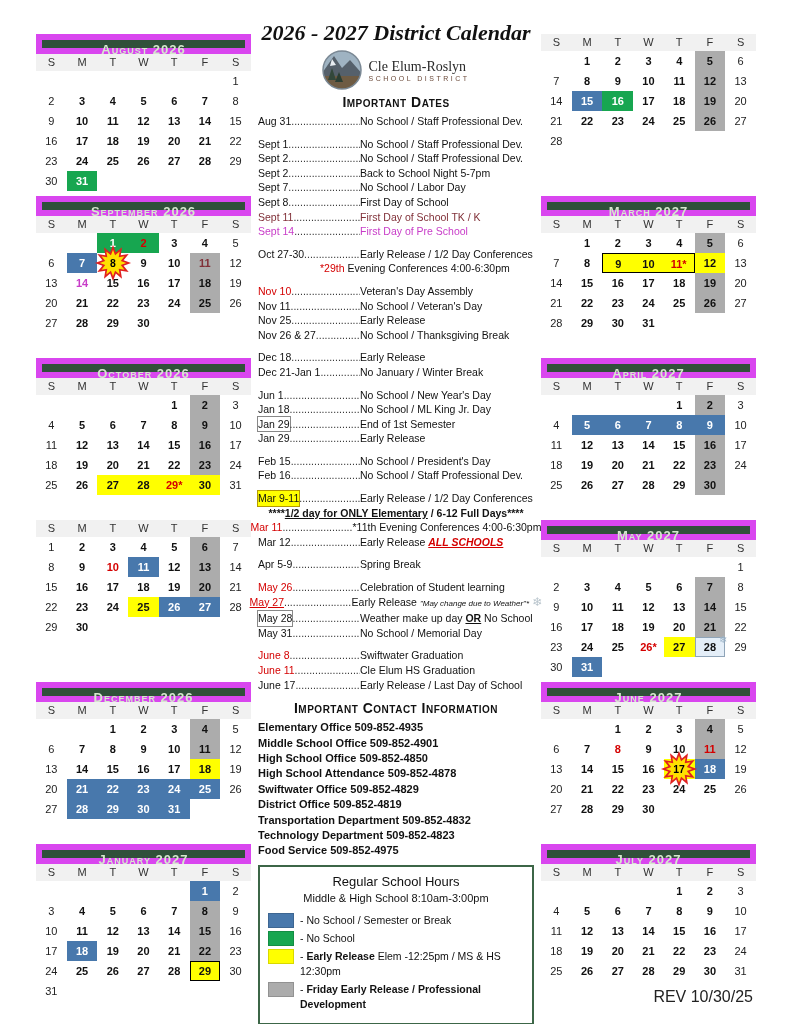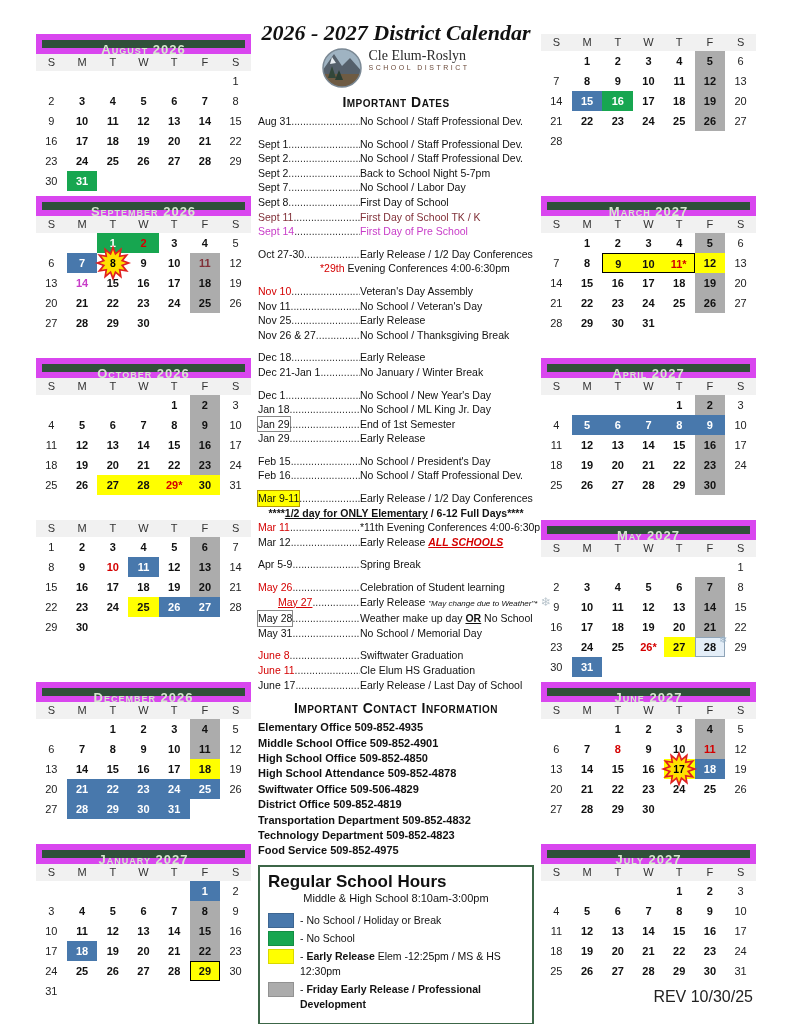--- a/index.html
+++ b/index.html
@@ -41,54 +41,54 @@
   .box-m { border-top:1.5px solid #000; border-bottom:1.5px solid #000; }
   .box-r { border:1.5px solid #000; border-left:none; }
   .wbox { outline:1px solid #8FA4B8; outline-offset:-1px; }
   .cell .burst-svg { position:absolute; left:50%; top:50%; width:38px; height:38px;
     transform:translate(-50%,-50%); z-index:2; overflow:visible; pointer-events:none; }
   .cell .snowflake { position:absolute; right:-2px; top:-7px; font-size:10px; color:#9FB6C9; z-index:1; font-weight:normal;}
 
   
   .title { font-family:"Liberation Serif", serif; font-style:italic; font-weight:bold;
     font-size:22px; text-align:center; margin-bottom:2px; }
-  .logo-row { display:flex; justify-content:center; gap:6px; height:44px; }
+  .logo-row { display:flex; justify-content:center; align-items:center; gap:6px; height:44px; }
   .logo-circle { width:40px; height:40px; flex:none; }
   .logo-text .l1 { font-family:"Liberation Serif", serif; font-size:14px; color:#2A2A2A; }
   .logo-text .l2 { font-size:7px; letter-spacing:2.5px; color:#6B4A3A; }
   .sec-head { text-align:center; font-weight:bold; font-size:14px; letter-spacing:.5px;
     font-variant:small-caps; margin:2px 0 4px 0; }
   .dates .group { margin-bottom:8px; }
-  .drow { display:flex; font-size:10.5px; line-height:14.6px; }
+  .drow { display:flex; font-size:10.5px; line-height:14.6px;justify-content:center; }
   .dwrap { display:flex; width:102px; flex:none; }
   .dwrap .dt { white-space:nowrap; }
   .dwrap .leader { flex:1; overflow:hidden; white-space:nowrap; color:#333; }
   .drow .txt { flex:1; white-space:nowrap; }
   .sub-indent { padding-left:62px; font-size:10.5px; line-height:14.6px; white-space:nowrap;}
   .sub-center { text-align:center; font-size:10.5px; line-height:14.6px; white-space:nowrap;}
   .s-red { color:#D40000; }
   .s-maroon { color:#803038; }
   .s-magenta { color:#C83CC8;margin-top:12px; }
   .s-bold { font-weight:bold; }
   .s-boldu { font-weight:bold; text-decoration:underline; }
   .s-redui { color:#D40000; font-weight:bold; font-style:italic; text-decoration:underline; }
   .s-note { font-style:italic; font-size:8px; }
   .s-snow { color:#B8C4CC; font-size:12px; }
   .d-red { color:#D40000; }
   .d-maroon { color:#803038; }
   .d-magenta { color:#C83CC8; }
   .d-box { outline:1px solid #888; outline-offset:0px; }
   .d-ybox { background:#FFFF00; outline:1px solid #B59A00; }
-  .d-redu { color:#D40000; text-decoration:underline;margin-left:20px; }
+  .d-redu { color:#D40000; text-decoration:underline; }
 
   .contact { margin-top:2px; }
   .contact .crow { text-align:left; font-weight:bold; font-size:11px; line-height:15.4px; }
 
   .legend { border:2px solid #3C6647; margin-top:6px; padding:6px 8px 8px 8px; background:#fff; }
-  .legend .lt { font-weight:bold; font-size:17px; line-height:17px; }
+  .legend .lt { text-align:center; font-weight:normal; font-size:13px; line-height:17px; }
   .legend .lh { text-align:center; font-size:11px; line-height:17px; }
   .legend .items { margin-top:6px; }
   .legend .lirow { display:flex; align-items:flex-start; font-size:10.5px; line-height:15px; margin-bottom:3px; }
   .legend .swatch { width:26px; height:15px; flex:none; margin-right:6px; border:1px solid rgba(0,0,0,.15); }
 
   .rev { position:absolute; right:38px; bottom:18px; font-size:16px; color:#222; }
 </style>
 </head>
 <body>
 
@@ -529,21 +529,21 @@
             <span class="dwrap">
               <span class="dt">Dec 21-Jan 1</span>
               <span class="leader">............................................................</span>
             </span>
             <span class="txt"><span>No January / Winter Break</span></span>
           </div>
         </div>
         <div class="group">
           <div class="drow">
             <span class="dwrap">
-              <span class="dt">Dec 1</span>
+              <span class="dt">Jun 1</span>
               <span class="leader">............................................................</span>
             </span>
             <span class="txt"><span>No School / New Year's Day</span></span>
           </div>
           <div class="drow">
             <span class="dwrap">
               <span class="dt">Jan 18</span>
               <span class="leader">............................................................</span>
             </span>
             <span class="txt"><span>No School / ML King Jr. Day</span></span>
@@ -666,34 +666,34 @@
           </div>
         </div>
       </div>
 
     <div class="sec-head">Important Contact Information</div>
     <div class="contact" id="contact-list">
         <div class="crow">Elementary Office  509-852-4935</div>
         <div class="crow">Middle School Office  509-852-4901</div>
         <div class="crow">High School Office  509-852-4850</div>
         <div class="crow">High School Attendance  509-852-4878</div>
-        <div class="crow">Swiftwater Office  509-506-4829</div>
+        <div class="crow">Swiftwater Office  509-852-4829</div>
         <div class="crow">District Office  509-852-4819</div>
         <div class="crow">Transportation Department  509-852-4832</div>
         <div class="crow">Technology Department  509-852-4823</div>
         <div class="crow">Food Service  509-852-4975</div>
       </div>
 
     <div class="legend">
       <div class="lt">Regular School Hours</div>
       <div class="lh">Middle &amp; High School 8:10am-3:00pm</div>
       <div class="items" id="legend-items">
           <div class="lirow">
             <span class="swatch" style="background: rgb(72, 120, 172);"></span>
-            <span class="ltxt"><span>- No School / Holiday or Break</span></span>
+            <span class="ltxt"><span>- No School / Semester or Break</span></span>
           </div>
           <div class="lirow">
             <span class="swatch" style="background: rgb(23, 166, 80);"></span>
             <span class="ltxt"><span>- No School</span></span>
           </div>
           <div class="lirow">
             <span class="swatch" style="background: rgb(255, 255, 0);"></span>
             <span class="ltxt"><span>- </span><span class="s-bold">Early Release</span><span> Elem -12:25pm / MS &amp; HS 12:30pm</span></span>
           </div>
           <div class="lirow">

